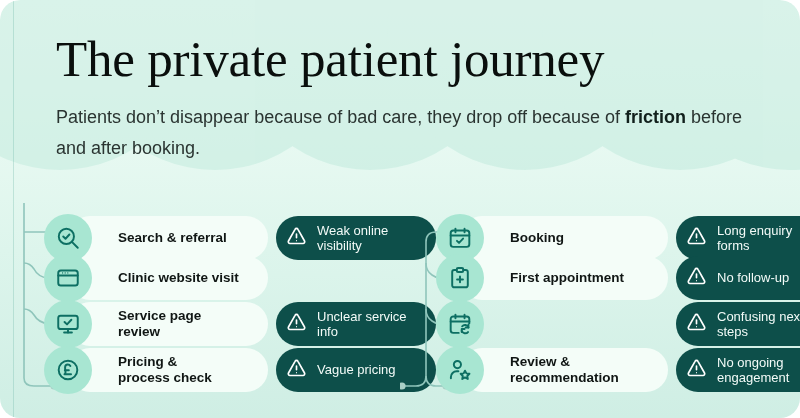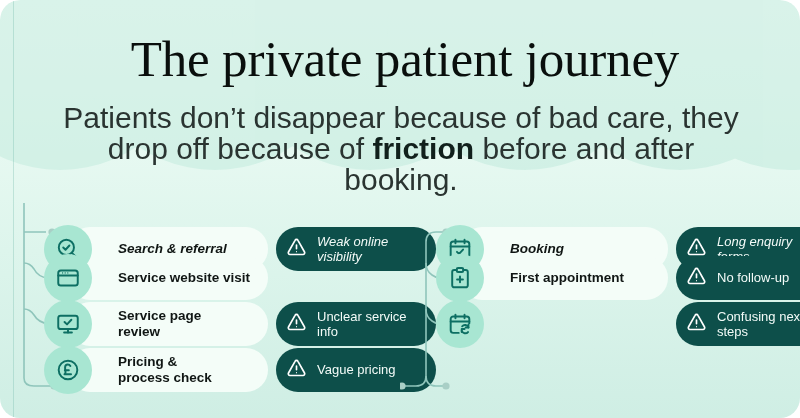--- a/index.html
+++ b/index.html
@@ -14,46 +14,46 @@
     background:linear-gradient(180deg,#f3fcf8 0%, #eafaf3 28%, #ddf5ec 60%, #cfeee4 100%);
   }
 
   
   #bg-arcs{position:absolute;inset:0;width:800px;height:418px;pointer-events:none;}
   
   #edge-rule{position:absolute;left:13px;top:0;width:1px;height:418px;
     background:rgba(120,190,175,.35);}
 
   
-  #header{position:absolute;left:0;top:0;width:800px;padding:30px 46px 0 56px;text-align:center;}
+  #header{position:absolute;left:0;top:0;width:800px;padding:30px 46px 0 56px;}
   #page-title{
     font-family:"Liberation Serif", serif;
     font-size:51px;line-height:58px;
     color:#0a0f0d;letter-spacing:-.2px;margin:0;font-weight:400;
   }
   #subtitle{
     margin:14px 0 0 0;
-    font-size:30px;line-height:31px;color:#2a3431;font-weight:400;
+    font-size:18px;line-height:31px;color:#2a3431;font-weight:400;
     max-width:690px;
   }
   #subtitle b{font-weight:700;color:#11201c;}
 
   
   .column{position:absolute;top:203px;width:392px;height:206px;}
   #column-left{left:8px;}
   #column-right{left:400px;}
 
   .connector{position:absolute;left:0;top:0;width:66px;height:206px;pointer-events:none;}
 
   .rows{position:absolute;left:36px;top:0;width:356px;height:206px;}
 
   .row{
     position:absolute;left:0;width:356px;height:44px;display:flex;align-items:center;
   }
-  .row.r0{top:24px;font-style:italic;}
+  .row.r0{top:13px;}
   .row.r1{top:53px;}
   .row.r2{top:99px;}
   .row.r3{top:145px;}
 
   .icon-circle{
     position:absolute;left:0;top:-2px;
     width:48px;height:48px;border-radius:50%;
     background:#a8e6d2;
     display:flex;align-items:center;justify-content:center;
     z-index:3;
@@ -155,21 +155,21 @@
                 <circle cx="12" cy="16" r=".55" fill="#ffffff" stroke="none"></circle>
             </svg>
           </span>
           <span class="friction-label">Weak online
 visibility</span>
         </div>
       </div>
 
       <div class="row r1">
         <div class="stage-pill">
-          <span class="stage-label">Service website visit</span>
+          <span class="stage-label">Clinic website visit</span>
         </div>
         <div class="icon-circle">
           <svg width="26" height="26" viewBox="0 0 24 24" fill="none" stroke="#0d6f63" stroke-width="1.8" stroke-linecap="round" stroke-linejoin="round">
             <rect x="3" y="5" width="18" height="14" rx="2.4"></rect>
               <path d="M3 9.6h18"></path>
             <circle cx="7" cy="7.3" r=".6" fill="#0d6f63" stroke="none"></circle>
             <circle cx="9.4" cy="7.3" r=".6" fill="#0d6f63" stroke="none"></circle>
             <circle cx="11.8" cy="7.3" r=".6" fill="#0d6f63" stroke="none"></circle>
           </svg>
         </div>
@@ -316,17 +316,41 @@
               <path d="M12 4.2c.6 0 1.1.3 1.4.9l6.3 11.2c.6 1.1-.2 2.4-1.4 2.4H5.7c-1.2 0-2-1.3-1.4-2.4L10.6 5.1c.3-.6.8-.9 1.4-.9z"></path>
               <path d="M12 9.6v3.6"></path>
                 <circle cx="12" cy="16" r=".55" fill="#ffffff" stroke="none"></circle>
             </svg>
           </span>
           <span class="friction-label">Confusing next
 steps</span>
         </div>
       </div>
 
+      <div class="row r3">
+        <div class="stage-pill">
+          <span class="stage-label">Review &amp;
+recommendation</span>
+        </div>
+        <div class="icon-circle">
+          <svg width="26" height="26" viewBox="0 0 24 24" fill="none" stroke="#0d6f63" stroke-width="1.8" stroke-linecap="round" stroke-linejoin="round">
+            <circle cx="9.6" cy="7" r="3.3"></circle>
+            <path d="M3.6 19.6v-1.1a5.3 5.3 0 0 1 5.3-5.3h1.6"></path>
+            <path d="M16.6 12.6l1.3 2.5 2.8.4-2 2 .5 2.8-2.6-1.4-2.5 1.4.5-2.8-2-2 2.8-.4z"></path>
+          </svg>
+        </div>
+        <div class="friction-pill">
+          <span class="warn">
+            <svg width="25" height="25" viewBox="0 0 24 24" fill="none" stroke="#ffffff" stroke-width="1.6" stroke-linecap="round" stroke-linejoin="round">
+              <path d="M12 4.2c.6 0 1.1.3 1.4.9l6.3 11.2c.6 1.1-.2 2.4-1.4 2.4H5.7c-1.2 0-2-1.3-1.4-2.4L10.6 5.1c.3-.6.8-.9 1.4-.9z"></path>
+              <path d="M12 9.6v3.6"></path>
+                <circle cx="12" cy="16" r=".55" fill="#ffffff" stroke="none"></circle>
+            </svg>
+          </span>
+          <span class="friction-label">No ongoing
+engagement</span>
+        </div>
+      </div>
 
     </div>
   </div>
 
 </div>
 
 </body></html>

